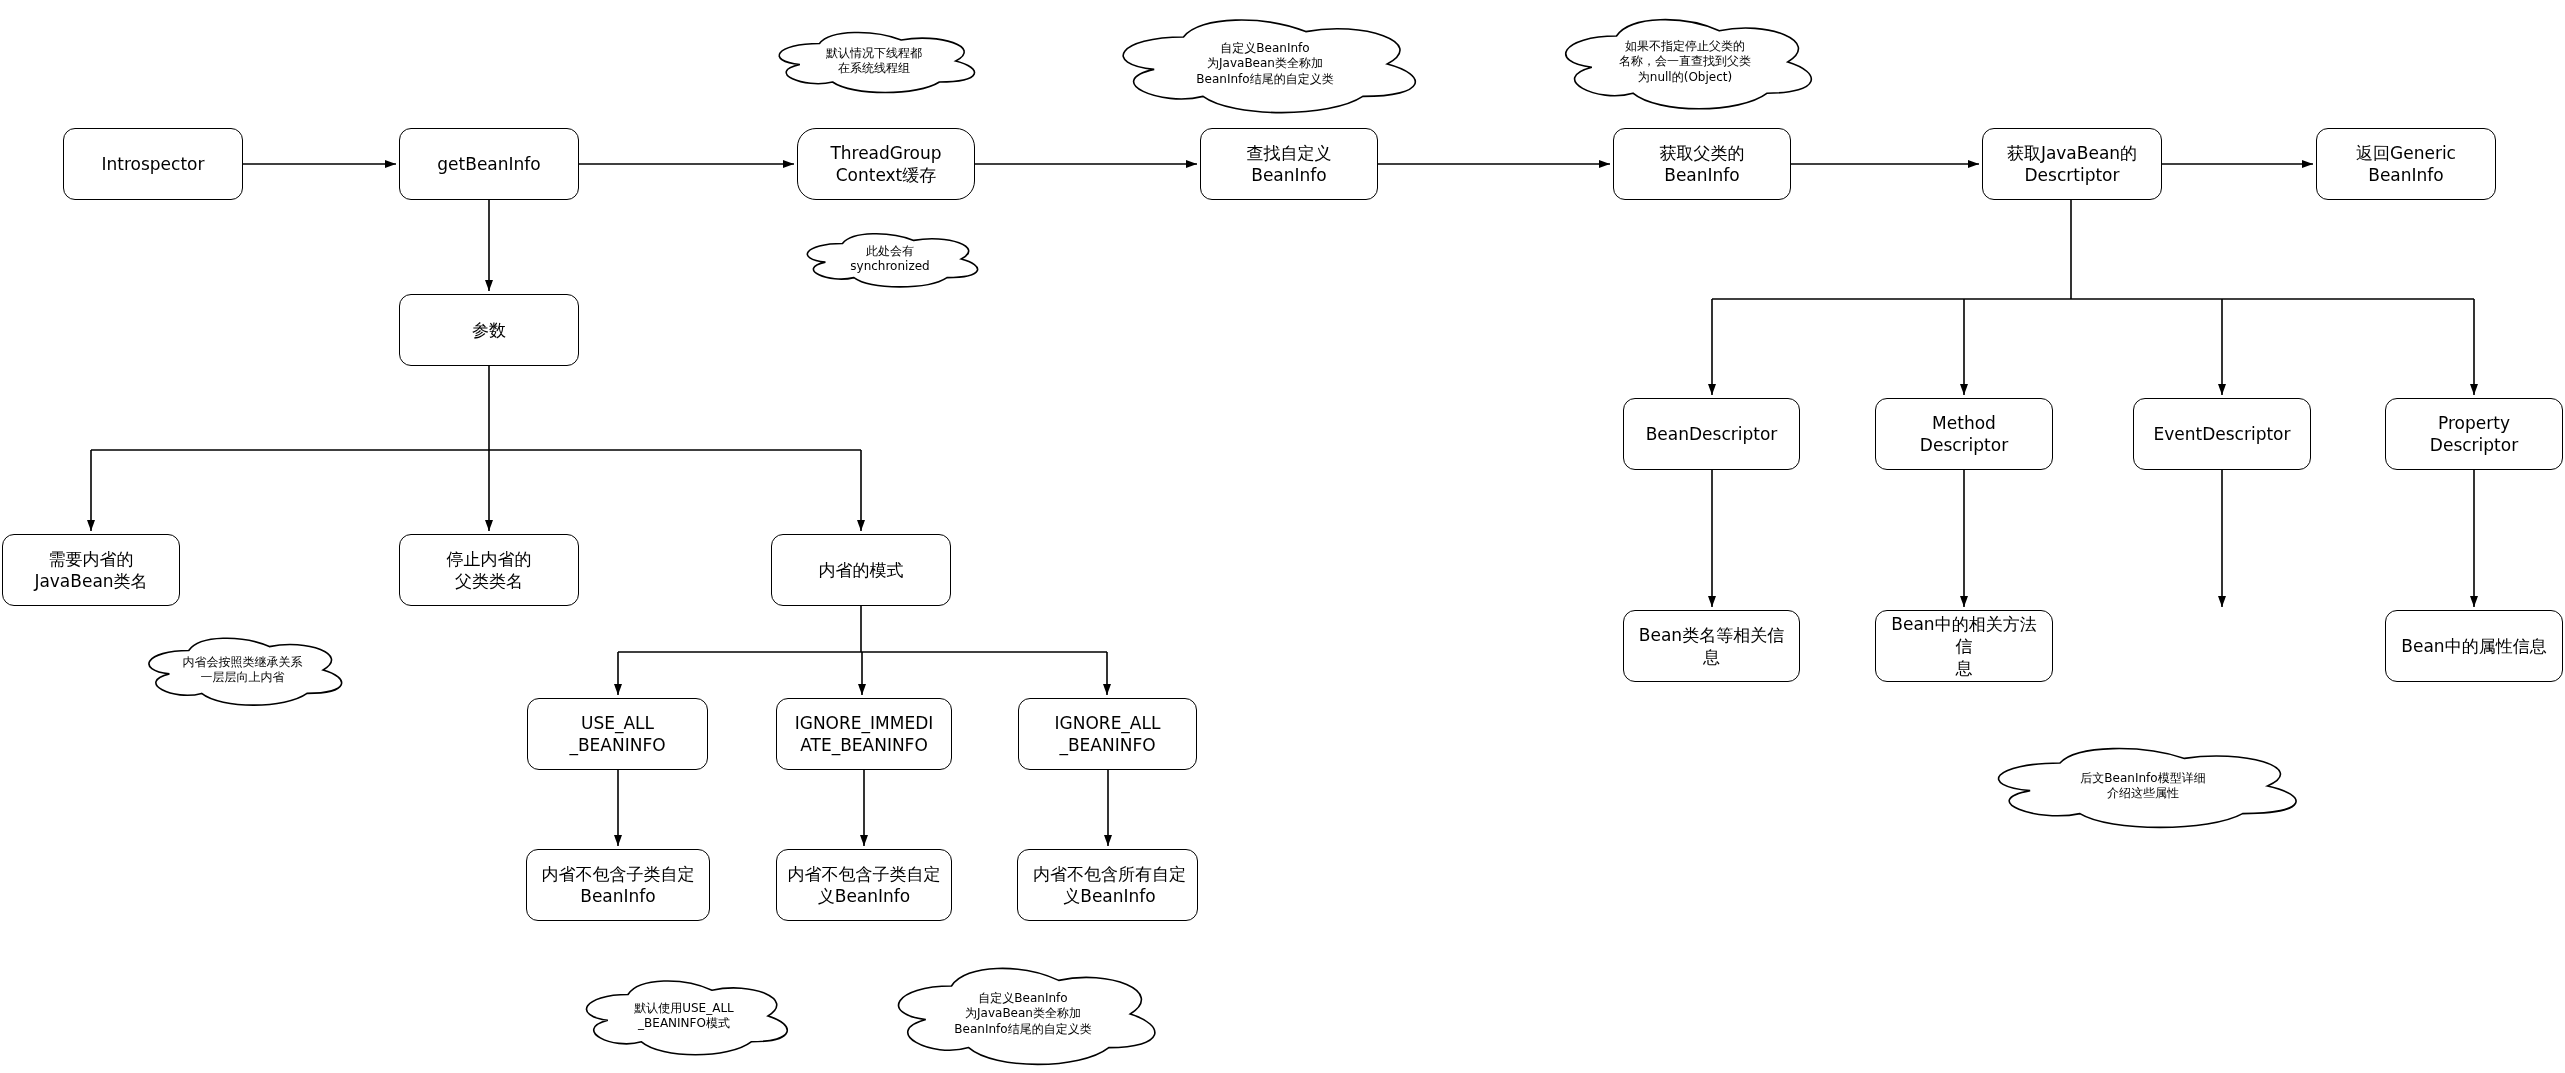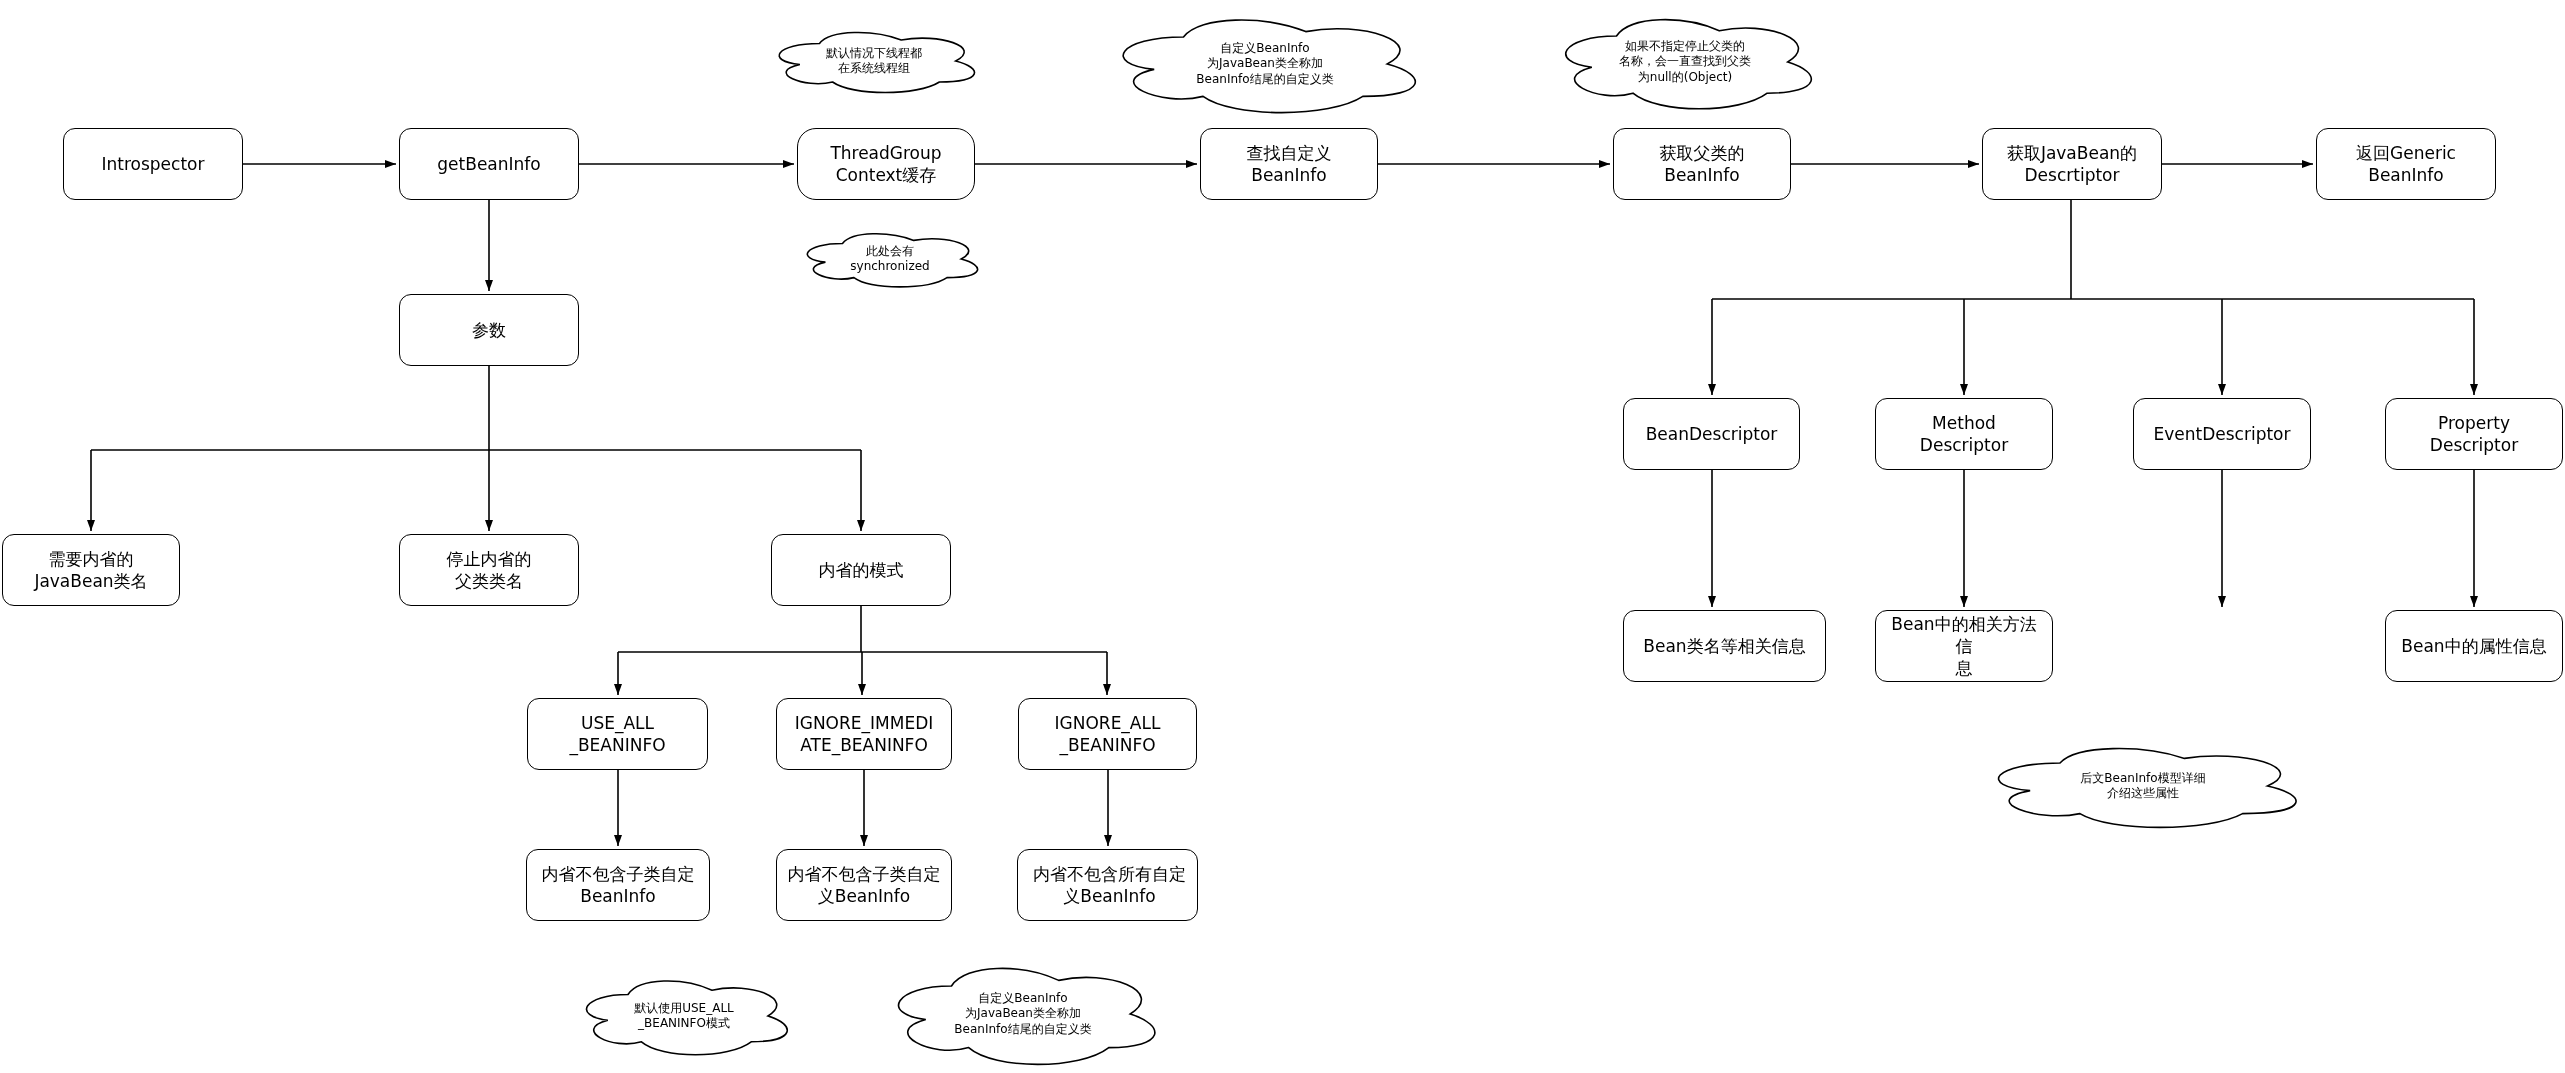--- a/index.html
+++ b/index.html
@@ -113,21 +113,21 @@
   <div class="node" style="left:1017px;top:849px;width:181px;height:72px;padding-left:12px;"><span>内省不包含所有自定
 义BeanInfo</span></div>
 
   <div class="node" style="left:1623px;top:398px;width:177px;height:72px;"><span>BeanDescriptor</span></div>
   <div class="node" style="left:1875px;top:398px;width:178px;height:72px;"><span>Method
 Descriptor</span></div>
   <div class="node" style="left:2133px;top:398px;width:178px;height:72px;"><span>EventDescriptor</span></div>
   <div class="node" style="left:2385px;top:398px;width:178px;height:72px;"><span>Property
 Descriptor</span></div>
 
-  <div class="node" style="left:1623px;top:610px;width:203px;height:72px;"><span>Bean类名等相关信息</span></div>
+  <div class="node" style="left:1623px;top:610px;width:177px;height:72px;"><span>Bean类名等相关信息</span></div>
   <div class="node" style="left:1875px;top:610px;width:178px;height:72px;"><span>Bean中的相关方法信
 息</span></div>
   <div class="node" style="left:2385px;top:610px;width:178px;height:72px;"><span>Bean中的属性信息</span></div>
 
   <div class="cloud" style="left:765px;top:26px;width:218px;height:70px;">
     <svg viewBox="0 0 100 60" preserveAspectRatio="none" aria-hidden="true">
         <path d="M 25 15 C 5 15 0 30 16 33 C 0 39.6 18 54 31 48 C 40 60 70 60 80 48 C 100 48 100 36 87.5 30 C 100 18 80 6 62.5 12 C 50 3 30 3 25 15 Z" fill="#fff" stroke="#000" stroke-width="1.6" vector-effect="non-scaling-stroke"></path>
       </svg>
     <span class="cl">默认情况下线程都
 在系统线程组</span>
@@ -152,20 +152,27 @@
   </div>
 
   <div class="cloud" style="left:795px;top:228px;width:190px;height:62px;">
     <svg viewBox="0 0 100 60" preserveAspectRatio="none" aria-hidden="true">
         <path d="M 25 15 C 5 15 0 30 16 33 C 0 39.6 18 54 31 48 C 40 60 70 60 80 48 C 100 48 100 36 87.5 30 C 100 18 80 6 62.5 12 C 50 3 30 3 25 15 Z" fill="#fff" stroke="#000" stroke-width="1.6" vector-effect="non-scaling-stroke"></path>
       </svg>
     <span class="cl">此处会有
 synchronized</span>
   </div>
 
+  <div class="cloud" style="left:135px;top:631px;width:215px;height:78px;">
+    <svg viewBox="0 0 100 60" preserveAspectRatio="none" aria-hidden="true">
+        <path d="M 25 15 C 5 15 0 30 16 33 C 0 39.6 18 54 31 48 C 40 60 70 60 80 48 C 100 48 100 36 87.5 30 C 100 18 80 6 62.5 12 C 50 3 30 3 25 15 Z" fill="#fff" stroke="#000" stroke-width="1.6" vector-effect="non-scaling-stroke"></path>
+      </svg>
+    <span class="cl">内省会按照类继承关系
+一层层向上内省</span>
+  </div>
 
   <div class="cloud" style="left:572px;top:973px;width:224px;height:86px;">
     <svg viewBox="0 0 100 60" preserveAspectRatio="none" aria-hidden="true">
         <path d="M 25 15 C 5 15 0 30 16 33 C 0 39.6 18 54 31 48 C 40 60 70 60 80 48 C 100 48 100 36 87.5 30 C 100 18 80 6 62.5 12 C 50 3 30 3 25 15 Z" fill="#fff" stroke="#000" stroke-width="1.6" vector-effect="non-scaling-stroke"></path>
       </svg>
     <span class="cl">默认使用USE_ALL
 _BEANINFO模式</span>
   </div>
 
   <div class="cloud" style="left:880px;top:958px;width:286px;height:112px;">

